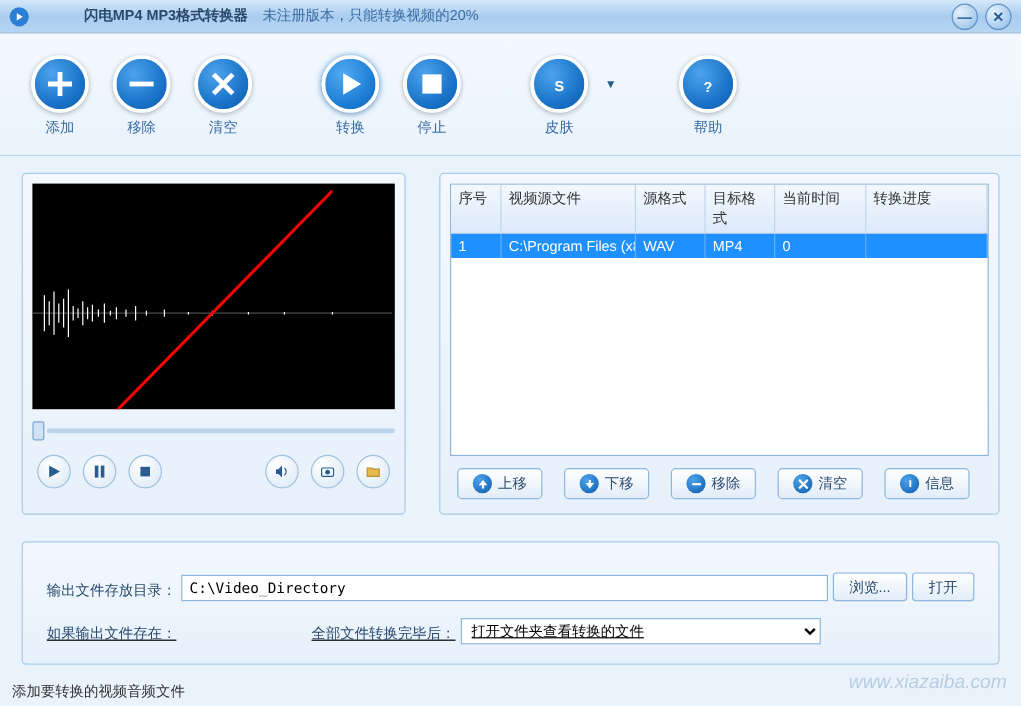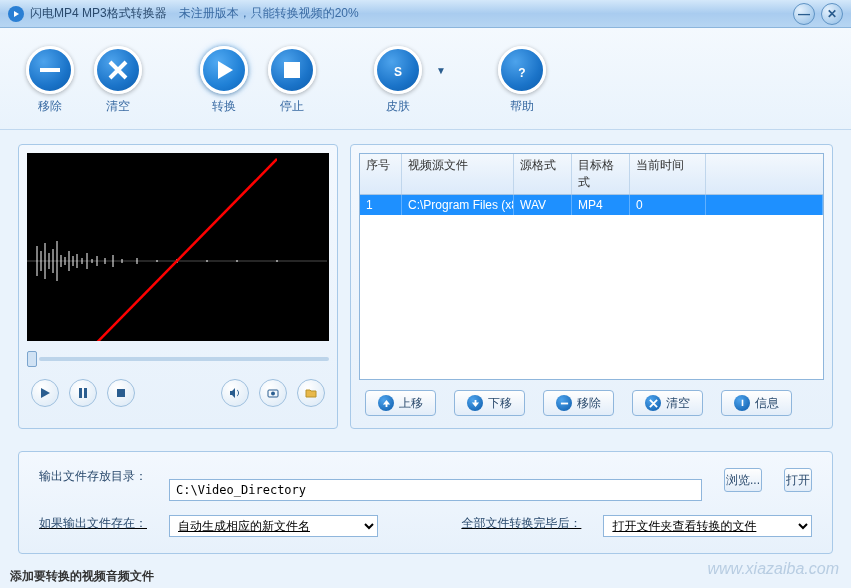--- a/index.html
+++ b/index.html
@@ -1,35 +1,35 @@
 <!DOCTYPE html>
 <html><head>
 <meta charset="utf-8">
 <style>
 * { margin: 0; padding: 0; box-sizing: border-box; font-family: "Microsoft YaHei", SimSun, Arial, sans-serif; font-size: 12px; }
 body { background: #eaf3fc; width: 851px; height: 588px; overflow: hidden; }
 
 .titlebar { height: 28px; background: linear-gradient(to bottom, #d4e8fa 0%, #a9ccef 50%, #b6d5f2 100%); display: flex; align-items: center; padding: 0 8px; border-bottom: 1px solid #8bb5dc; }
 .titlebar .tb-icon { width: 16px; height: 16px; background: #2a7fd4; border-radius: 50%; margin-right: 6px; position: relative; }
 .titlebar .tb-icon::after { content: ""; position: absolute; border-left: 5px solid #fff; border-top: 3px solid transparent; border-bottom: 3px solid transparent; top: 5px; left: 6px; }
-.titlebar .tb-title { color: #2a4a6d; font-weight: normal; }
+.titlebar .tb-title { color: #2a4a6d; font-weight: bold; margin-left: 40px; }
 .titlebar .tb-note { color: #3a6ba3; margin-left: 12px; }
 .titlebar .tb-spacer { flex: 1; }
 .titlebar .tb-btn { width: 22px; height: 22px; border-radius: 50%; background: radial-gradient(circle at 30% 30%, #e4f1fd, #8fbce5); border: 1px solid #5f93c4; margin-left: 6px; display: flex; align-items: center; justify-content: center; color: #2a5d8f; font-weight: bold; cursor: pointer; }
 
 .toolbar { padding: 18px 20px 14px 20px; display: flex; align-items: flex-start; gap: 8px; background: linear-gradient(to bottom, #f4f9fe, #e9f3fc); border-bottom: 1px solid #c0d8ef; }
 .tool-item { display: flex; flex-direction: column; align-items: center; width: 60px; }
 .tool-btn { width: 48px; height: 48px; border-radius: 50%; background: radial-gradient(circle at 35% 30%, #4da3ec 0%, #1b74c9 60%, #0b5aaa 100%); border: 3px solid #fff; box-shadow: 0 1px 4px rgba(0,0,0,0.3); display: flex; align-items: center; justify-content: center; cursor: pointer; position: relative; }
 .tool-btn.hover-state { background: radial-gradient(circle at 35% 30%, #52aaf2 0%, #1f80d6 60%, #0d63b8 100%); box-shadow: 0 0 6px rgba(40,140,230,0.6), 0 1px 4px rgba(0,0,0,0.3); }
 .tool-btn svg { width: 24px; height: 24px; }
 .tool-label { margin-top: 4px; color: #3a6ba3; }
 .tool-gap { width: 30px; }
 .tool-dropdown-arrow { display: flex; align-items: center; height: 48px; color: #2a5d8f; font-size: 10px; }
 
-.main-area { display: flex; padding: 14px 18px; gap: 12px; }
+.main-area { display: flex; padding: 14px 18px; gap: 28px; }
 
 .preview-panel { width: 320px; background: linear-gradient(to bottom, #f3f8fe, #e7f1fb); border: 1px solid #a8c9e8; border-radius: 4px; padding: 8px; }
 .preview-screen { width: 100%; height: 188px; background: #000; position: relative; overflow: hidden; }
 .waveform-line { position: absolute; bottom: 60px; left: 0; right: 0; height: 40px; }
 .red-arrow { position: absolute; top: 10px; left: 240px; }
 .seek-bar { margin: 10px 0 6px 0; display: flex; align-items: center; }
 .seek-thumb { width: 10px; height: 16px; background: #d0e2f4; border: 1px solid #7ba5ce; border-radius: 2px; }
 .seek-track { flex: 1; height: 4px; background: #bcd4ea; border-radius: 2px; margin-left: 2px; }
 .preview-controls { display: flex; align-items: center; gap: 10px; padding: 6px 4px 2px 4px; }
 .mini-btn { width: 28px; height: 28px; border-radius: 50%; background: radial-gradient(circle at 35% 30%, #fff, #d8e7f5); border: 1px solid #9fc0de; display: flex; align-items: center; justify-content: center; cursor: pointer; }
@@ -49,44 +49,52 @@
 .col-time { width: 76px; }
 .col-prog { flex: 1; }
 .grid-body-empty { height: 164px; }
 
 .list-actions { display: flex; gap: 18px; justify-content: flex-start; padding: 10px 6px 4px 6px; }
 .action-btn { display: inline-flex; align-items: center; gap: 5px; height: 26px; padding: 0 12px; background: linear-gradient(to bottom, #fefefe, #e2edf9); border: 1px solid #8fb6dc; border-radius: 4px; cursor: pointer; color: #2a4a6d; }
 .action-btn .aicon { width: 16px; height: 16px; border-radius: 50%; background: radial-gradient(circle at 35% 30%, #4da3ec, #0b5aaa); display: flex; align-items: center; justify-content: center; }
 .action-btn .aicon svg { width: 9px; height: 9px; }
 
 .settings-panel { margin: 8px 18px 10px 18px; background: linear-gradient(to bottom, #f3f8fe, #e7f1fb); border: 1px solid #a8c9e8; border-radius: 4px; padding: 16px 20px; }
-.settings-row { display: flex; align-items: flex-start; gap: 22px; margin-bottom: 14px; }
+.settings-row { display: flex; align-items: flex-end; gap: 4px; margin-bottom: 14px; }
 .settings-row:last-child { margin-bottom: 0; text-decoration: underline; }
 .settings-row label { color: #2a4a6d; white-space: nowrap; }
 .settings-row input[type=text] { flex: 1; height: 22px; border: 1px solid #8fb6dc; padding: 2px 6px; font-family: Consolas, monospace; background: #fff; margin-top: 11px; }
 .settings-row select { height: 22px; border: 1px solid #8fb6dc; padding: 1px 4px; background: #fff; }
 .settings-row .sel-wide { flex: 1; max-width: 300px; }
-.small-btn { height: 24px; padding: 0 1px; background: linear-gradient(to bottom, #fefefe, #e2edf9); border: 1px solid #8fb6dc; border-radius: 3px; cursor: pointer; color: #2a4a6d; }
-
-.statusbar { padding: 4px 10px; color: #333; background: #eaf3fc; font-weight: bold; }
+.small-btn { height: 24px; padding: 0 13px; background: linear-gradient(to bottom, #fefefe, #e2edf9); border: 1px solid #8fb6dc; border-radius: 3px; cursor: pointer; color: #2a4a6d; }
+
+.statusbar { padding: 4px 10px; color: #333; background: #eaf3fc; }
 .watermark { position: absolute; right: 12px; bottom: 10px; color: #b8cde2; font-size: 16px; font-style: italic; pointer-events: none; }
 </style>
 </head>
 <body>
 
 <div class="titlebar">
   <div class="tb-icon"></div>
   <span class="tb-title">闪电MP4 MP3格式转换器</span>
   <span class="tb-note">未注册版本，只能转换视频的20%</span>
   <span class="tb-spacer"></span>
   <div class="tb-btn">—</div>
   <div class="tb-btn">✕</div>
 </div>
 
 <div class="toolbar">
+  <div class="tool-item">
+    <div class="tool-btn">
+      <svg viewBox="0 0 24 24">
+          <path d="M10 2h4v8h8v4h-8v8h-4v-8H2v-4h8z" fill="#fff"></path>
+        </svg>
+    </div>
+    <span class="tool-label">添加</span>
+  </div>
   <div class="tool-item">
     <div class="tool-btn">
       <svg viewBox="0 0 24 24">
           <rect x="2" y="10" width="20" height="4" fill="#fff"></rect>
         </svg>
     </div>
     <span class="tool-label">移除</span>
   </div>
   <div class="tool-item">
     <div class="tool-btn">
@@ -215,20 +223,21 @@
   </div>
 
   <div class="list-panel">
     <div class="grid-wrap">
       <div class="grid-header">
         <div class="gh col-idx">序号</div>
         <div class="gh col-src">视频源文件</div>
         <div class="gh col-srcfmt">源格式</div>
         <div class="gh col-tgtfmt">目标格式</div>
         <div class="gh col-time">当前时间</div>
+        <div class="gh col-prog">转换进度</div>
       </div>
       <div class="grid-row">
         <div class="gc col-idx">1</div>
         <div class="gc col-src">C:\Program Files (x86)...</div>
         <div class="gc col-srcfmt">WAV</div>
         <div class="gc col-tgtfmt">MP4</div>
         <div class="gc col-time">0</div>
         <div class="gc col-prog"></div>
       </div>
       <div class="grid-body-empty"></div>
@@ -280,23 +289,20 @@
 
 <div class="settings-panel">
   <div class="settings-row">
     <label>输出文件存放目录：</label>
     <input type="text" value="C:\Video_Directory" style="">
     <button class="small-btn">浏览...</button>
     <button class="small-btn">打开</button>
   </div>
   <div class="settings-row">
     <label>如果输出文件存在：</label>
-    <select class="sel-wide">
-      <option>自动生成相应的新文件名</option>
-    </select>
     <div style="flex:0.2"></div>
     <label>全部文件转换完毕后：</label>
     <select class="sel-wide">
       <option>打开文件夹查看转换的文件</option>
     </select>
   </div>
 </div>
 
 <div class="statusbar">
   <span>添加要转换的视频音频文件</span>

